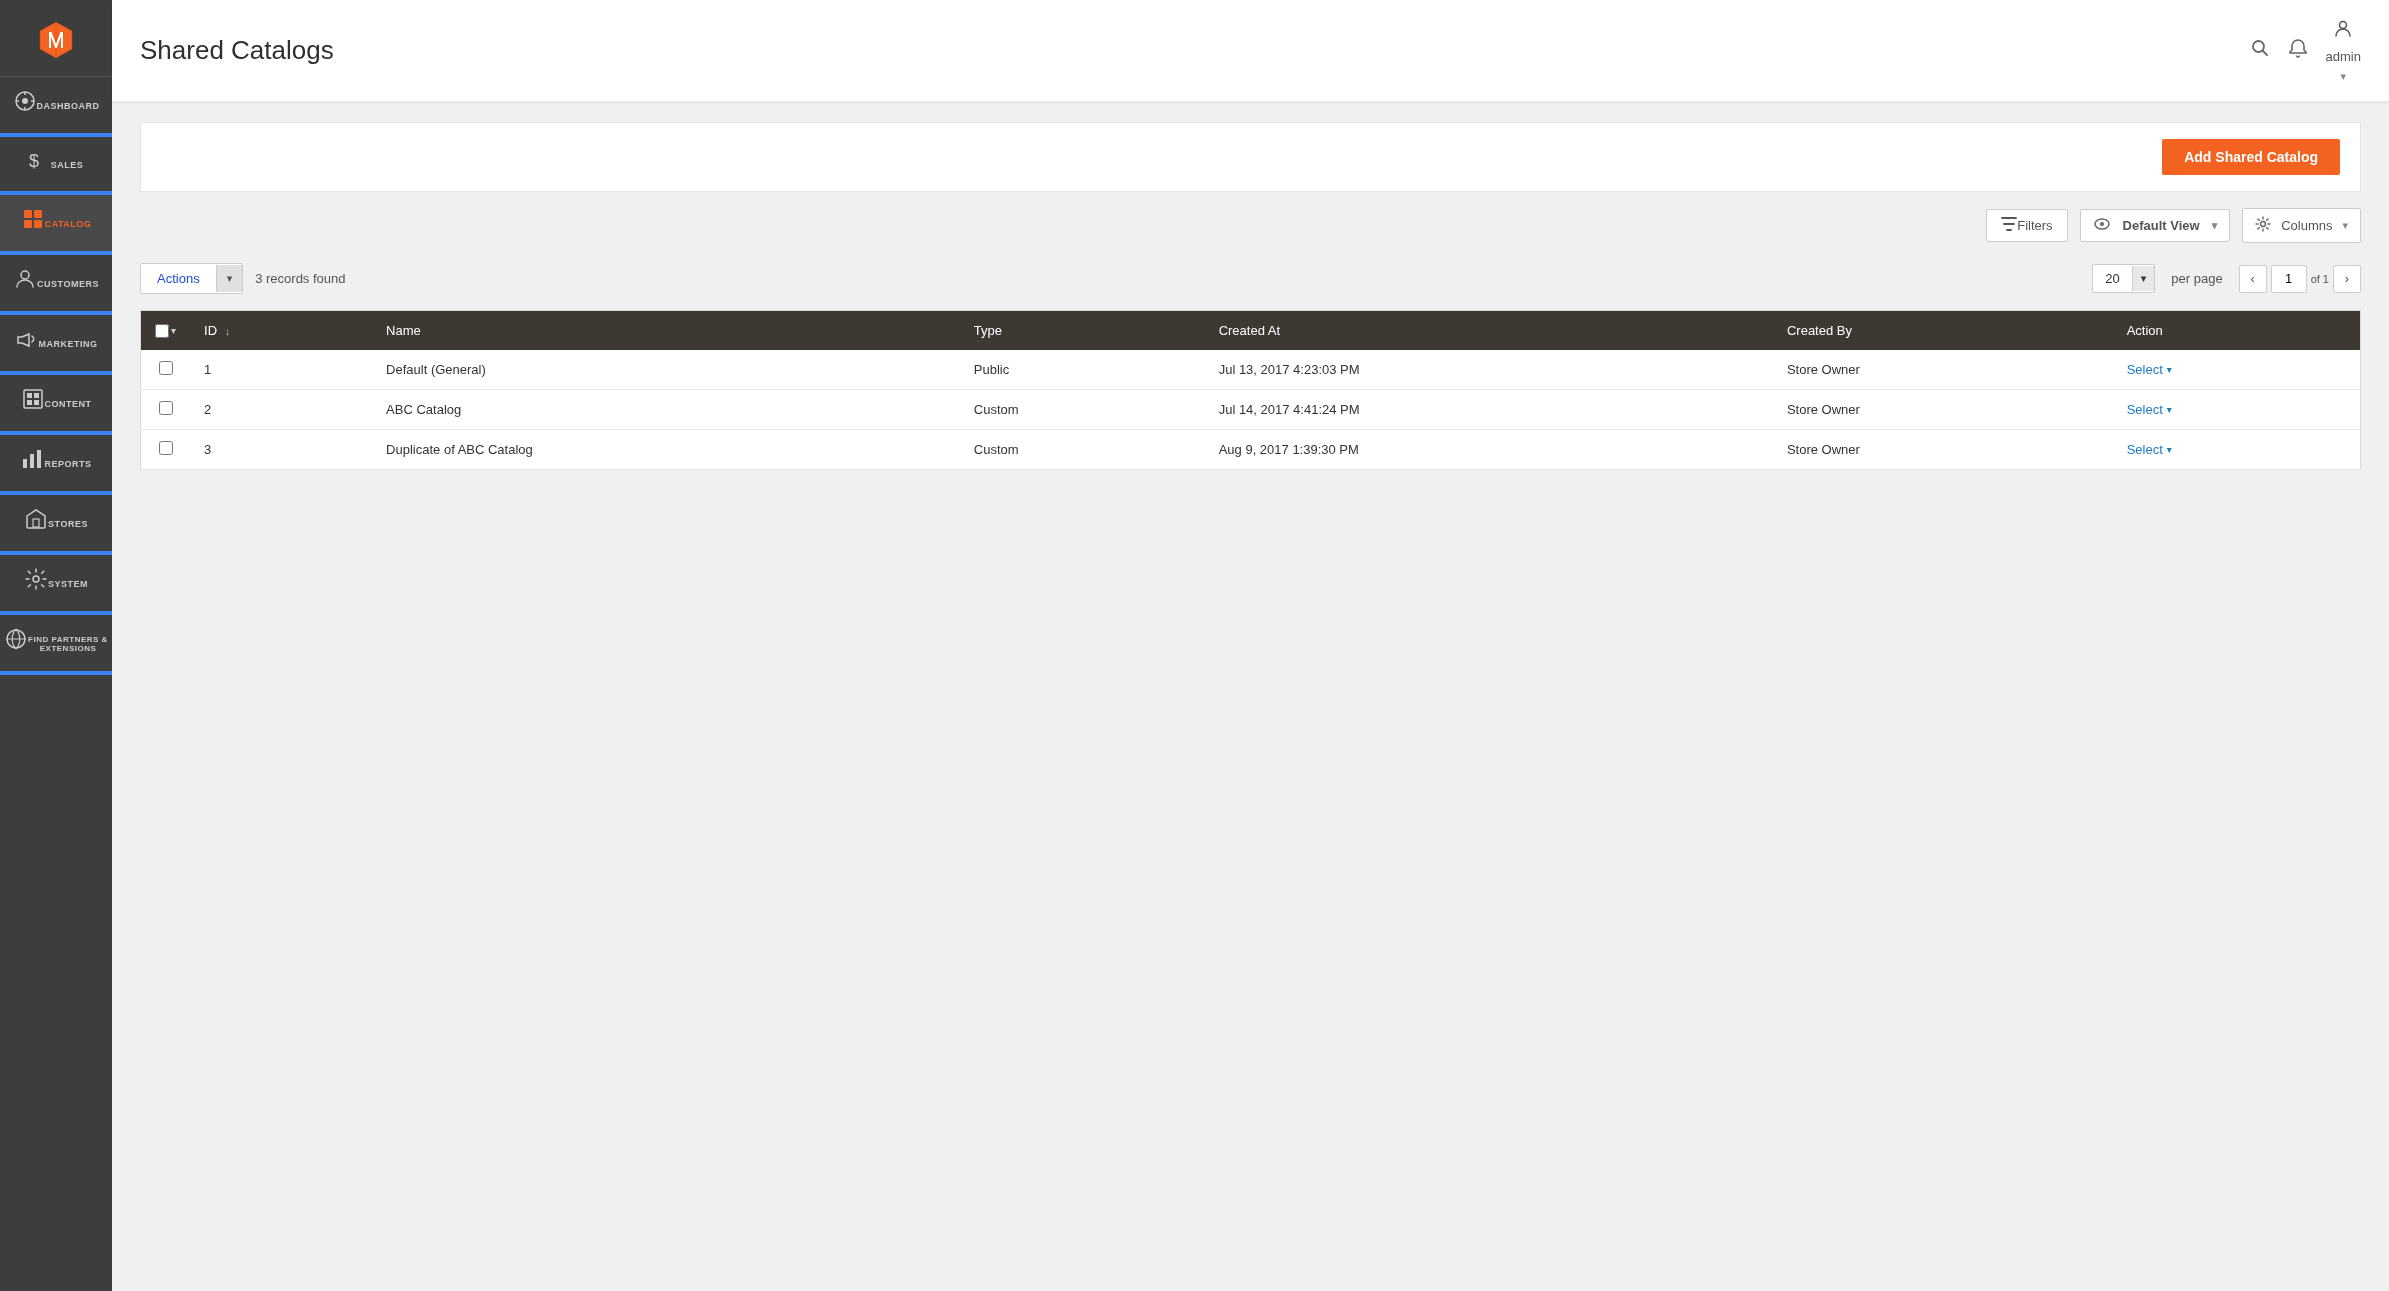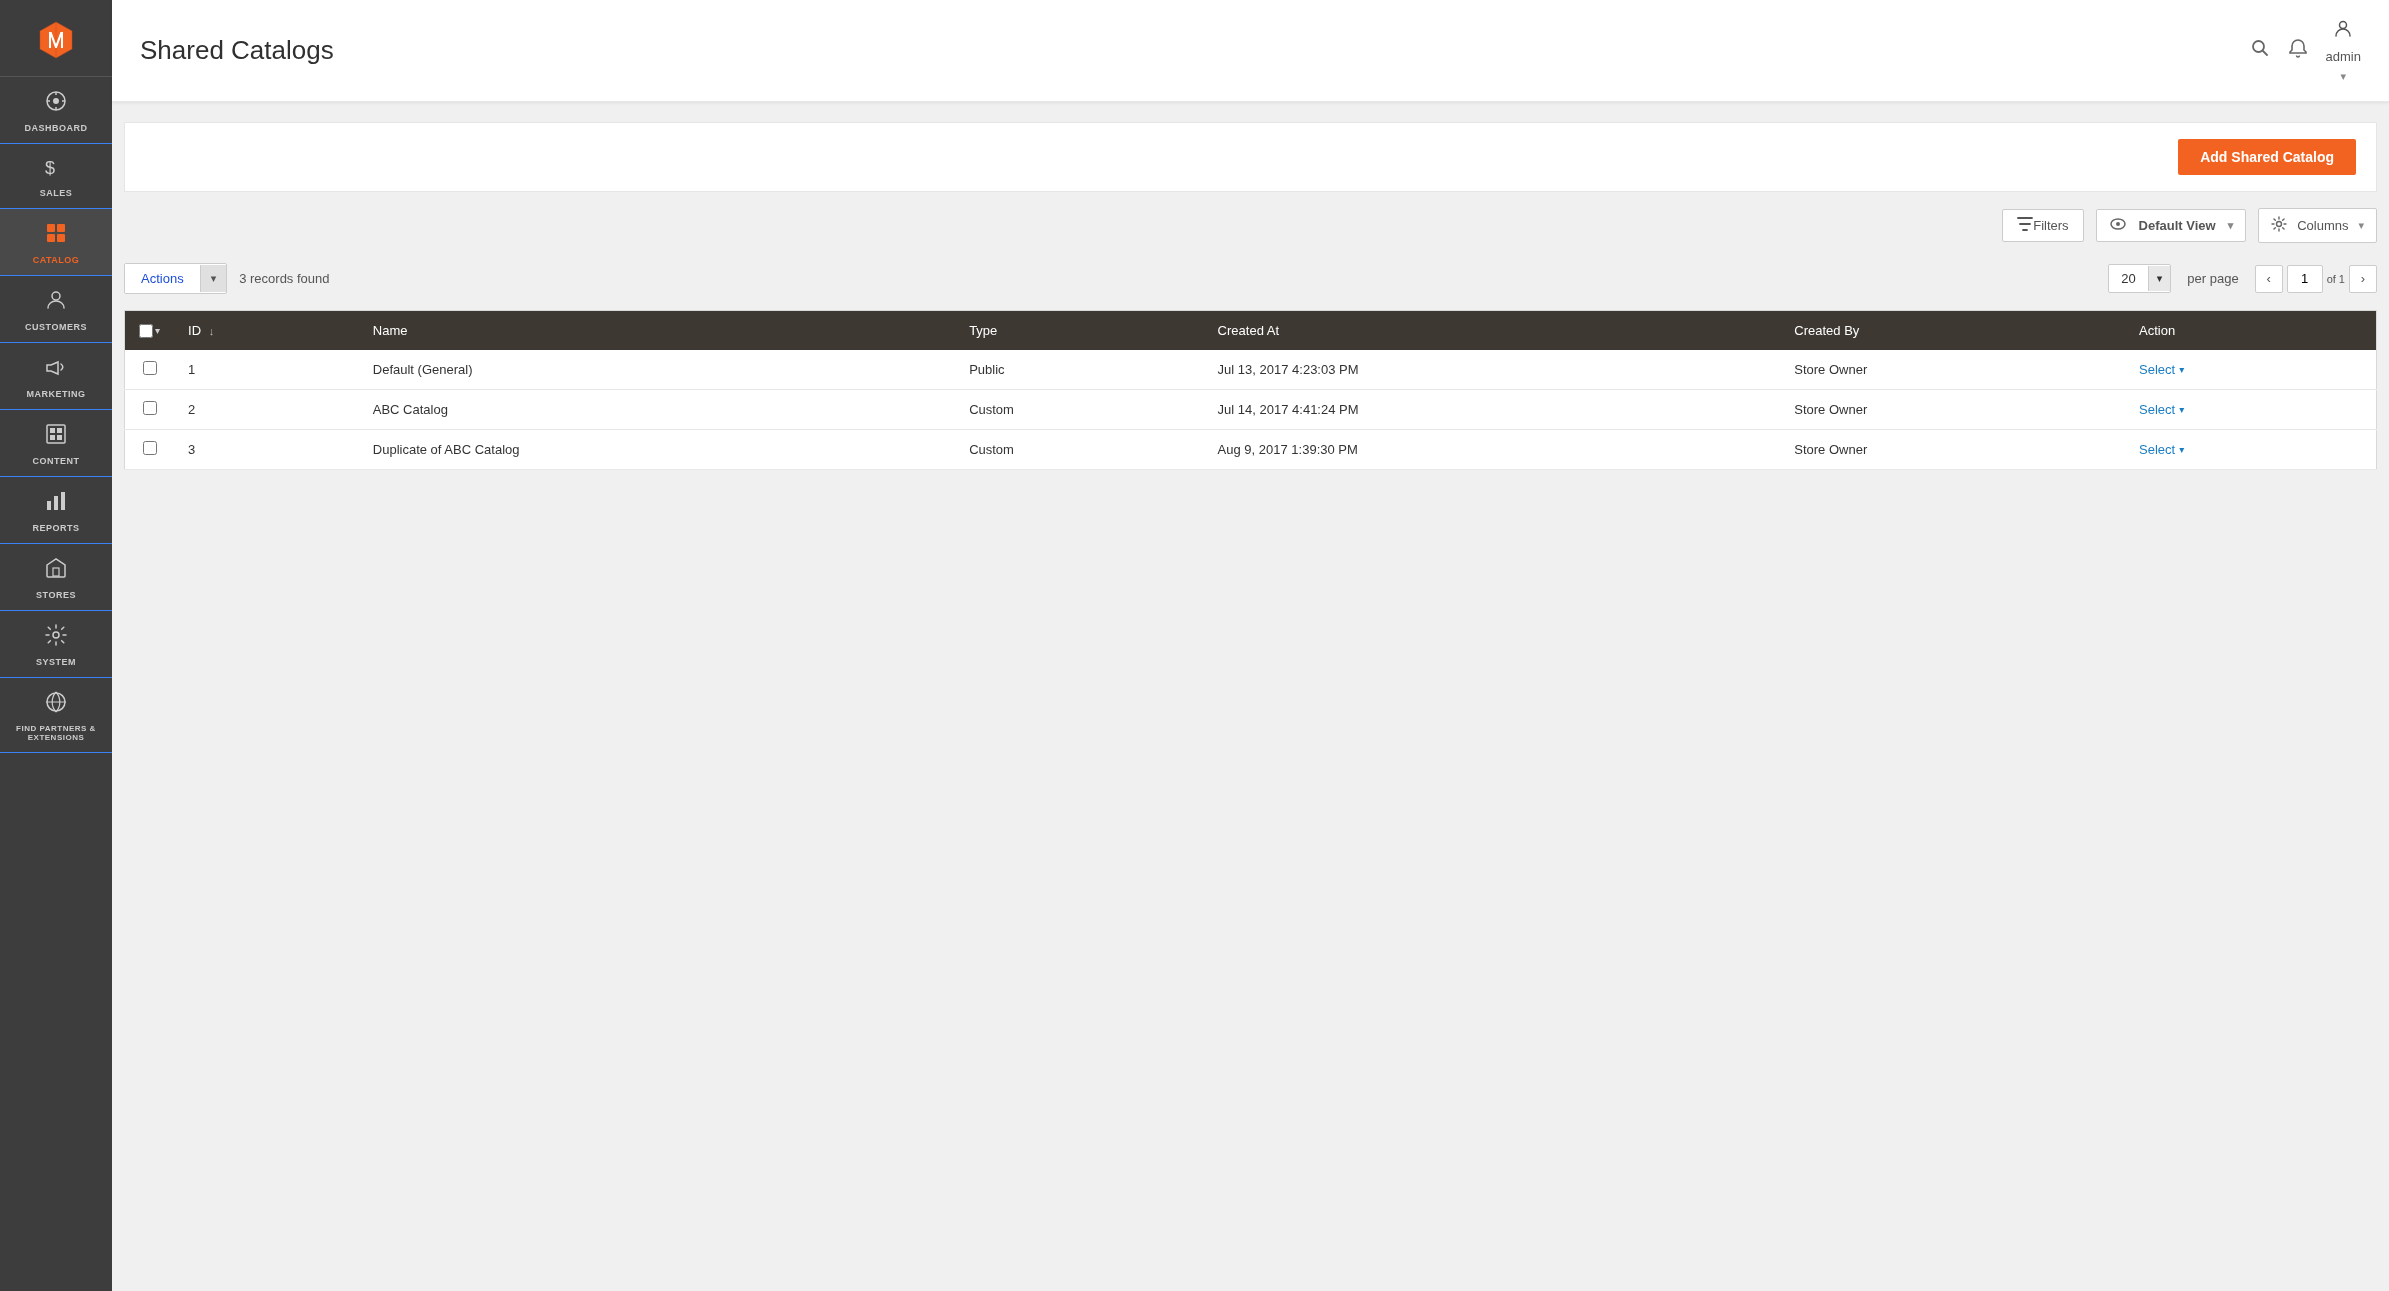--- a/index.html
+++ b/index.html
@@ -26,28 +26,28 @@
       padding: 18px 0 14px;
       border-bottom: 1px solid #555;
     }
     .magento-logo {
       width: 44px;
       height: 44px;
     }
     .sidebar-nav { width: 100%; }
     .sidebar-item {
       display: flex;
-      flex-direction: column;
+      flex-direction: row;
       align-items: center;
       justify-content: center;
       padding: 12px 4px 10px;
       cursor: pointer;
       color: #ccc;
       text-decoration: none;
-      border-bottom: 1px solid #3b82f6;
+      border-bottom: 4px solid #3b82f6;
       width: 100%;
     }
     .sidebar-item.active { background: #494949; color: #f26322; }
     .sidebar-item .icon { font-size: 22px; margin-bottom: 4px; }
     .sidebar-item .label { font-size: 9px; text-transform: uppercase; letter-spacing: 0.5px; text-align: center; font-weight: 600; }
     .sidebar-item.active .label { color: #f26322; }
 
     
     .main-content {
       flex: 1;
@@ -66,21 +66,21 @@
       border-bottom: 1px solid #e8e8e8;
       box-shadow: 0 1px 3px rgba(0,0,0,0.08);
     }
     .header-title { font-size: 26px; font-weight: 300; color: #303030; }
     .header-actions { display: flex; align-items: center; gap: 18px; }
     .header-icon { font-size: 18px; color: #666; cursor: pointer; }
     .header-user { display: flex; align-items: center; gap: 6px; color: #555; cursor: pointer; font-size: 13px; flex-direction: column; }
     .header-user .user-icon { font-size: 18px; }
 
     
-    .page-body { padding: 20px 12px; flex: 1; }
+    .page-body { padding: 20px 28px; flex: 1; }
 
     
     .top-bar {
       background: #fff;
       padding: 16px 20px;
       margin-bottom: 16px;
       display: flex;
       justify-content: flex-end;
       border: 1px solid #e5e5e5;
     }

